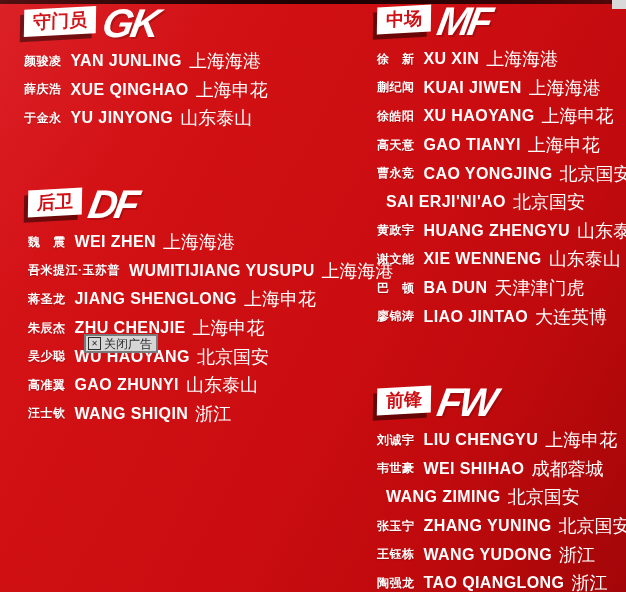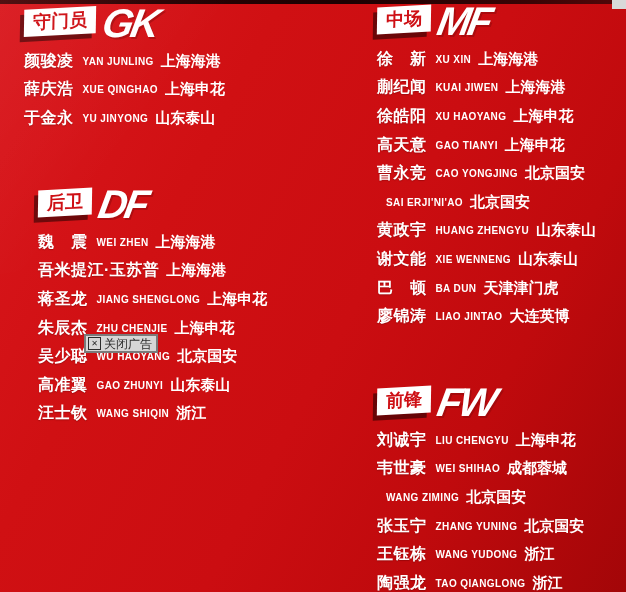--- a/index.html
+++ b/index.html
@@ -17,21 +17,21 @@
   }
   .topbar{
     position:absolute;top:0;left:0;width:626px;height:4px;
     background:linear-gradient(90deg,#4a0608,#2a0203 25%,#1c0102 55%,#3a0405 85%,#55080a);
   }
   .notch{
     position:absolute;top:0;right:0;width:14px;height:9px;background:#d9d9d9;
   }
   .section{position:absolute;}
   .sec-gk{left:24px;top:8px;}
-  .sec-df{left:38px;top:189px;}
+  .sec-df{left:28px;top:189px;}
   .sec-mf{left:377px;top:6px;}
   .sec-fw{left:377px;top:387px;}
   .sec-header{display:flex;align-items:flex-start;height:36px;}
   .sec-box{
     display:inline-block;
     background:#ffffff;color:#ce0f14;
     font-size:18px;font-weight:bold;line-height:1;
     padding:4px 9px 5px;
     transform:rotate(-3deg) skewX(-4deg);
     box-shadow:-4px 5px 0 rgba(25,0,0,0.55);
@@ -41,23 +41,23 @@
     display:inline-block;
     margin-left:7px;margin-top:-4px;
     font-size:40px;line-height:38px;
     font-weight:bold;font-style:italic;
     color:#ffffff;letter-spacing:-3px;
     transform:skewX(-10deg);
     text-shadow:2px 2px 0 rgba(130,8,10,0.45);
   }
   .rows{margin-top:3px;}
   .row{height:28.6px;display:flex;align-items:center;white-space:nowrap;}
-  .cn{font-size:16px;font-weight:bold;color:#ffffff;letter-spacing:0.5px;text-shadow:0 1px 1px rgba(90,4,6,0.35);}
-  .py{font-size:10px;font-weight:bold;color:#ffffff;margin-left:9px;letter-spacing:0.4px;}
-  .club{font-size:15px;font-weight:bold;color:#ffffff;margin-left:7px;}
+  .cn{font-size:12px;font-weight:bold;color:#ffffff;letter-spacing:0.5px;text-shadow:0 1px 1px rgba(90,4,6,0.35);}
+  .py{font-size:16px;font-weight:bold;color:#ffffff;margin-left:9px;letter-spacing:0.4px;}
+  .club{font-size:18px;font-weight:normal;color:#ffffff;margin-left:7px;}
   .close-ad{
     position:absolute;left:84px;top:334px;height:19px;
     display:inline-flex;align-items:center;gap:3px;
     background:#d6d6d6;border:2px solid #7a7a7a;
     padding:0 4px 0 2px;margin:0;
     font-family:"Liberation Sans","DejaVu Sans",sans-serif;
     font-size:12px;color:#2b2b2b;line-height:1;
     cursor:pointer;box-sizing:border-box;
   }
   .close-ad-x{
@@ -103,20 +103,21 @@
       <span class="sec-letters">DF</span>
     </div>
     <div class="rows">
         <div class="row">
           <span class="cn">魏　震</span>
           <span class="py">WEI ZHEN</span>
           <span class="club">上海海港</span>
         </div>
         <div class="row">
           <span class="cn">吾米提江·玉苏普</span>
+          <span class="py">WUMITIJIANG YUSUPU</span>
           <span class="club">上海海港</span>
         </div>
         <div class="row">
           <span class="cn">蒋圣龙</span>
           <span class="py">JIANG SHENGLONG</span>
           <span class="club">上海申花</span>
         </div>
         <div class="row">
           <span class="cn">朱辰杰</span>
           <span class="py">ZHU CHENJIE</span>

